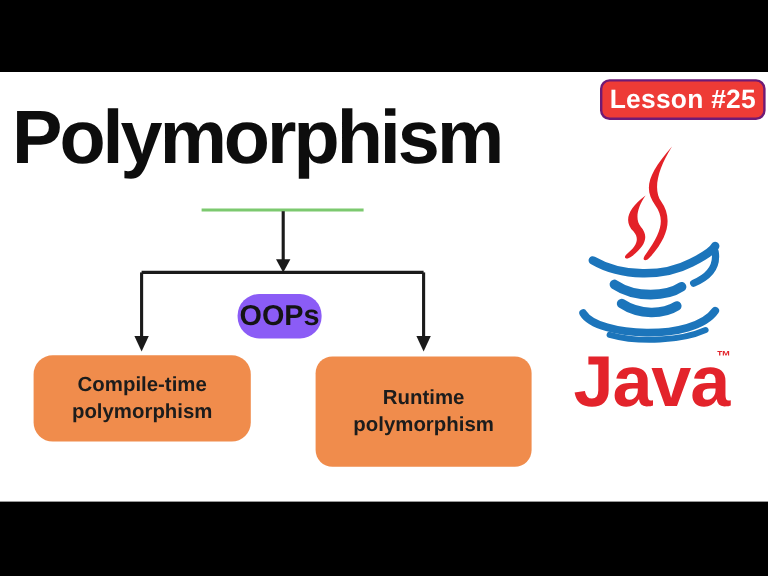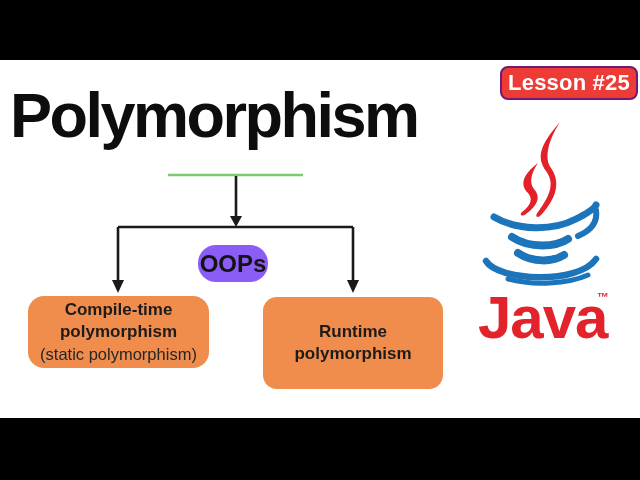--- a/index.html
+++ b/index.html
@@ -73,21 +73,20 @@
   </g>
 </svg>
 
 <div class="oops-badge">
   <span>OOPs</span>
 </div>
 
 <div class="node" id="compile-node">
   <div class="bold-line">Compile-time</div>
   <div class="bold-line">polymorphism</div>
-  <div class="plain-line">(static polymorphism)</div>
 </div>
 
 <div class="node" id="runtime-node">
   <div class="bold-line">Runtime</div>
   <div class="bold-line">polymorphism</div>
 </div>
 
 <svg class="java-logo-svg" viewBox="0 0 132 240" xmlns="http://www.w3.org/2000/svg">
   <g fill="#e32128" stroke="none">
     <path d="M82,9 C62,32 58,44 68,58 C76,69 74,80 60,99 C56,104 60,106 64,101 C80,83 82,68 73,55 C66,45 70,28 82,9 Z"></path>

